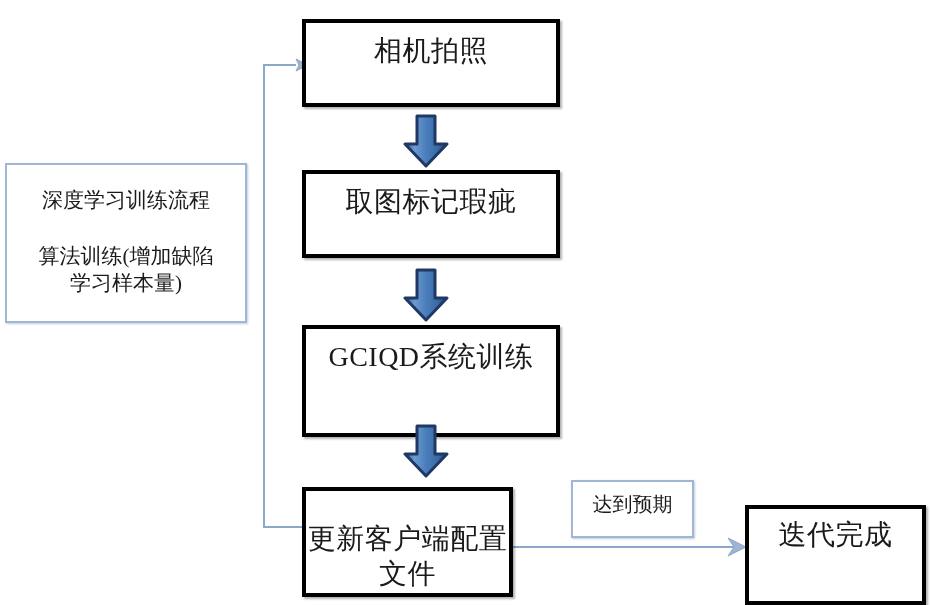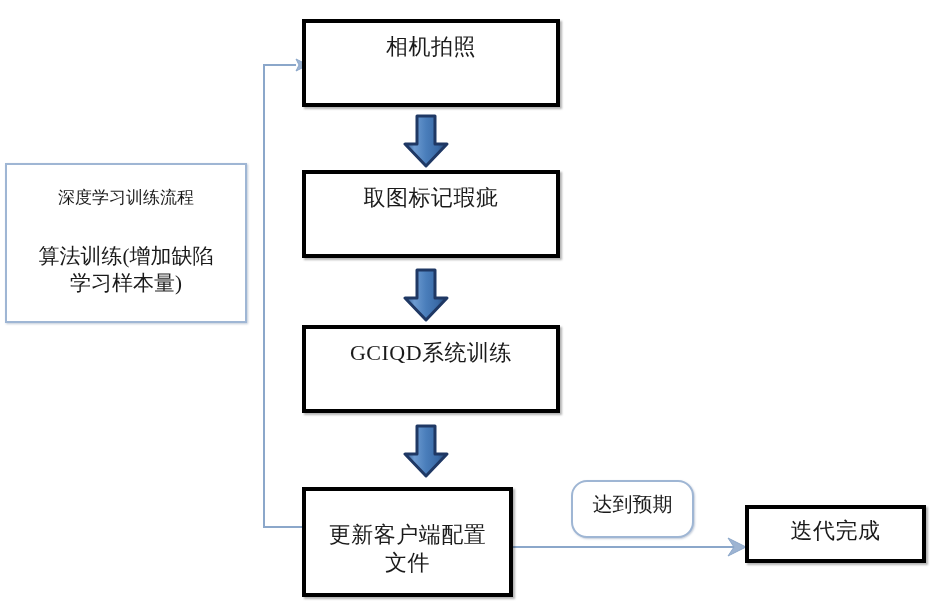--- a/index.html
+++ b/index.html
@@ -25,21 +25,21 @@
     background: #ffffff;
     border: 4px solid #000000;
     box-shadow: 2px 2px 2px rgba(0,0,0,0.30);
   }
   .proc-box .label {
     position: absolute;
     left: 0;
     right: 0;
     text-align: center;
     color: #1a1a1a;
-    font-size: 22px;
+    font-size: 28px;
     line-height: 1.26;
     letter-spacing: 0.5px;
     white-space: pre-line;
   }
 
   
   .note-box {
     position: absolute;
     box-sizing: border-box;
     background: #ffffff;
@@ -93,21 +93,21 @@
       <path d="M 296 59 L 308 65 L 296 71 L 299 65 Z" fill="#9db4d2" stroke="#8ba7ca" stroke-width="1"></path>
     </g>
 
     <g>
       <path d="M 513 547 L 738 547" fill="none" stroke="#8ba7ca" stroke-width="2"></path>
       <path d="M 728 538 L 746 547 L 728 556 L 734 547 Z" fill="#9db4d2" stroke="#8ba7ca" stroke-width="1"></path>
     </g>
   </svg>
 
   <div class="note-box" style="left:5px; top:163px; width:242px; height:160px;">
-    <div class="label" style="top:22px; font-size:17px;">深度学习训练流程</div>
+    <div class="label" style="top:22px; font-size:21px;">深度学习训练流程</div>
     <div class="label" style="top:78px; font-size:21px;text-align:center;">算法训练(增加缺陷
 学习样本量)</div>
   </div>
 
   <div class="proc-box" style="left:302px; top:19px; width:258px; height:88px;">
     <div class="label" style="top:10px;">相机拍照</div>
   </div>
 
   <div class="block-arrow" style="left:403px; top:114px;">
     <svg viewBox="0 0 46 54" xmlns="http://www.w3.org/2000/svg">
@@ -136,21 +136,21 @@
           <stop offset="22%" stop-color="#6d9bd1"></stop>
           <stop offset="50%" stop-color="#4a7ebb"></stop>
           <stop offset="78%" stop-color="#3a6aa6"></stop>
           <stop offset="100%" stop-color="#24456f"></stop>
         </linearGradient>
       </defs>
       <path d="M 14 2 L 32 2 L 32 30 L 44 30 L 23 52 L 2 30 L 14 30 Z" fill="url(#ag2)" stroke="#1f3864" stroke-width="3" stroke-linejoin="round"></path>
     </svg>
   </div>
 
-  <div class="proc-box" style="left:302px; top:325px; width:258px; height:88px;">
+  <div class="proc-box" style="left:302px; top:325px; width:258px; height:112px;">
     <div class="label" style="top:10px;">GCIQD系统训练</div>
   </div>
 
   <div class="block-arrow" style="left:403px; top:424px;">
     <svg viewBox="0 0 46 54" xmlns="http://www.w3.org/2000/svg">
       <defs>
         <linearGradient id="ag3" x1="0" y1="0" x2="1" y2="0">
           <stop offset="0%" stop-color="#2f5a92"></stop>
           <stop offset="22%" stop-color="#6d9bd1"></stop>
           <stop offset="50%" stop-color="#4a7ebb"></stop>
@@ -160,21 +160,21 @@
       </defs>
       <path d="M 14 2 L 32 2 L 32 30 L 44 30 L 23 52 L 2 30 L 14 30 Z" fill="url(#ag3)" stroke="#1f3864" stroke-width="3" stroke-linejoin="round"></path>
     </svg>
   </div>
 
   <div class="proc-box" style="left:302px; top:487px; width:211px; height:110px;">
     <div class="label" style="top:10px;margin-top:20px;">更新客户端配置
 文件</div>
   </div>
 
-  <div class="note-box" style="left:571px; top:480px; width:123px; height:58px;border-radius:16px;">
+  <div class="note-box" style="left:571px; top:480px; width:123px; height:58px;">
     <div class="label" style="top:9px; font-size:20px;">达到预期</div>
   </div>
 
-  <div class="proc-box" style="left:745px; top:505px; width:181px; height:58px;">
+  <div class="proc-box" style="left:745px; top:505px; width:181px; height:100px;">
     <div class="label" style="top:8px;">迭代完成</div>
   </div>
 
 </div>
 
 </body></html>

